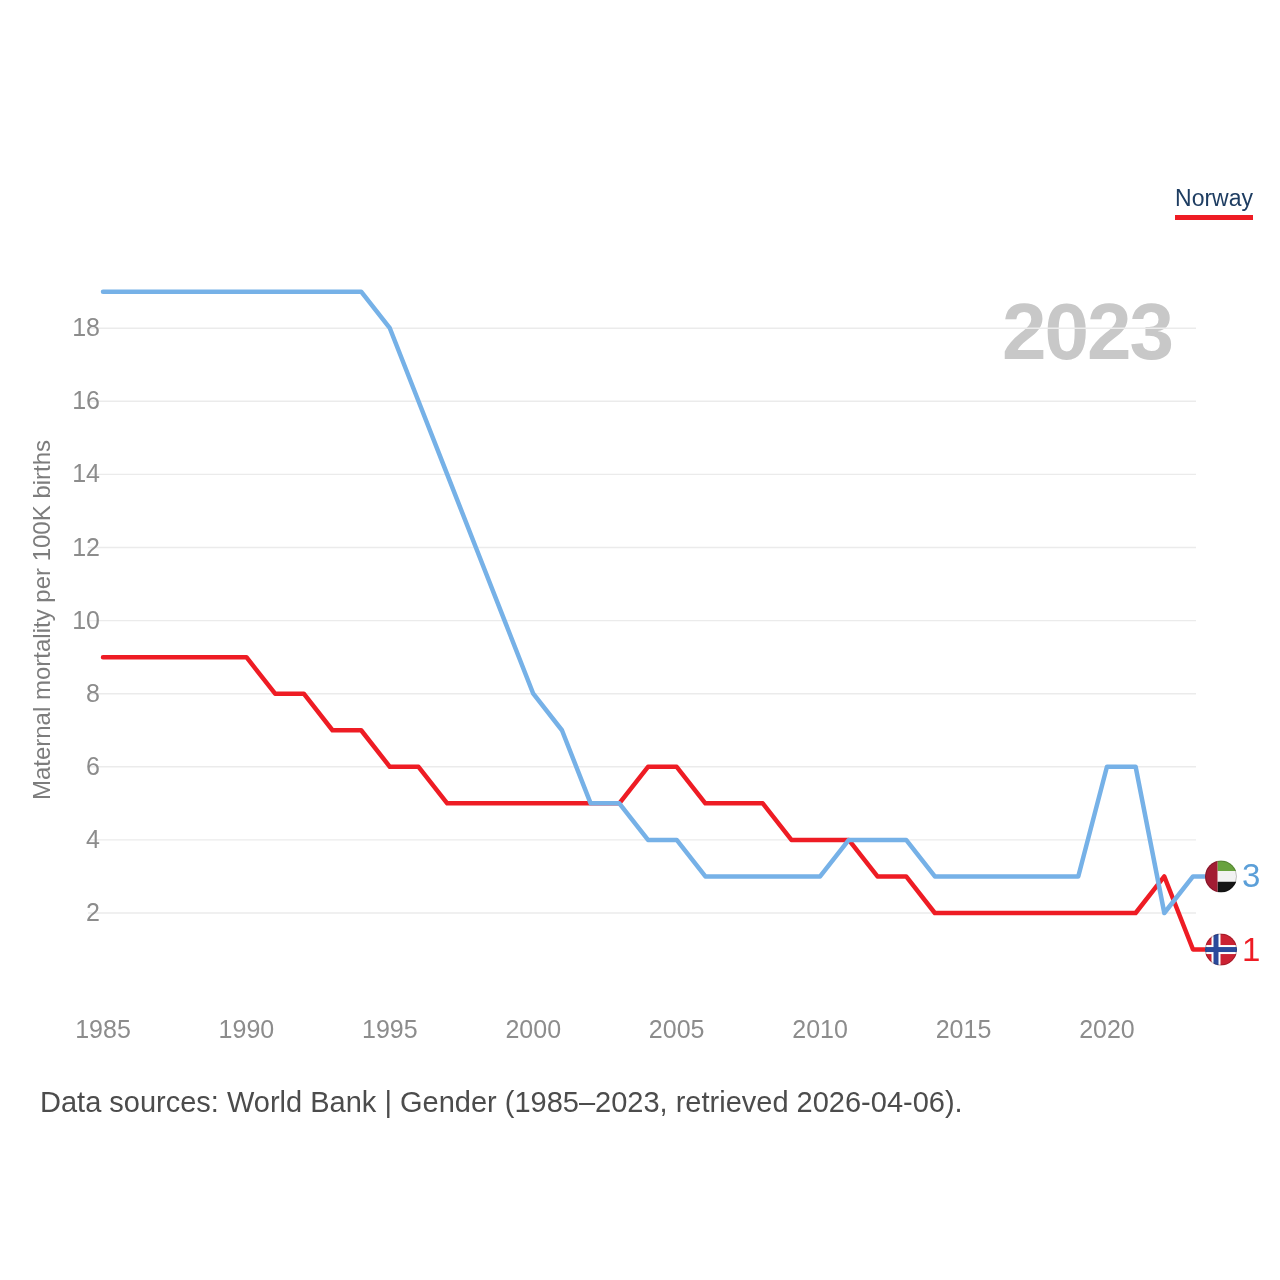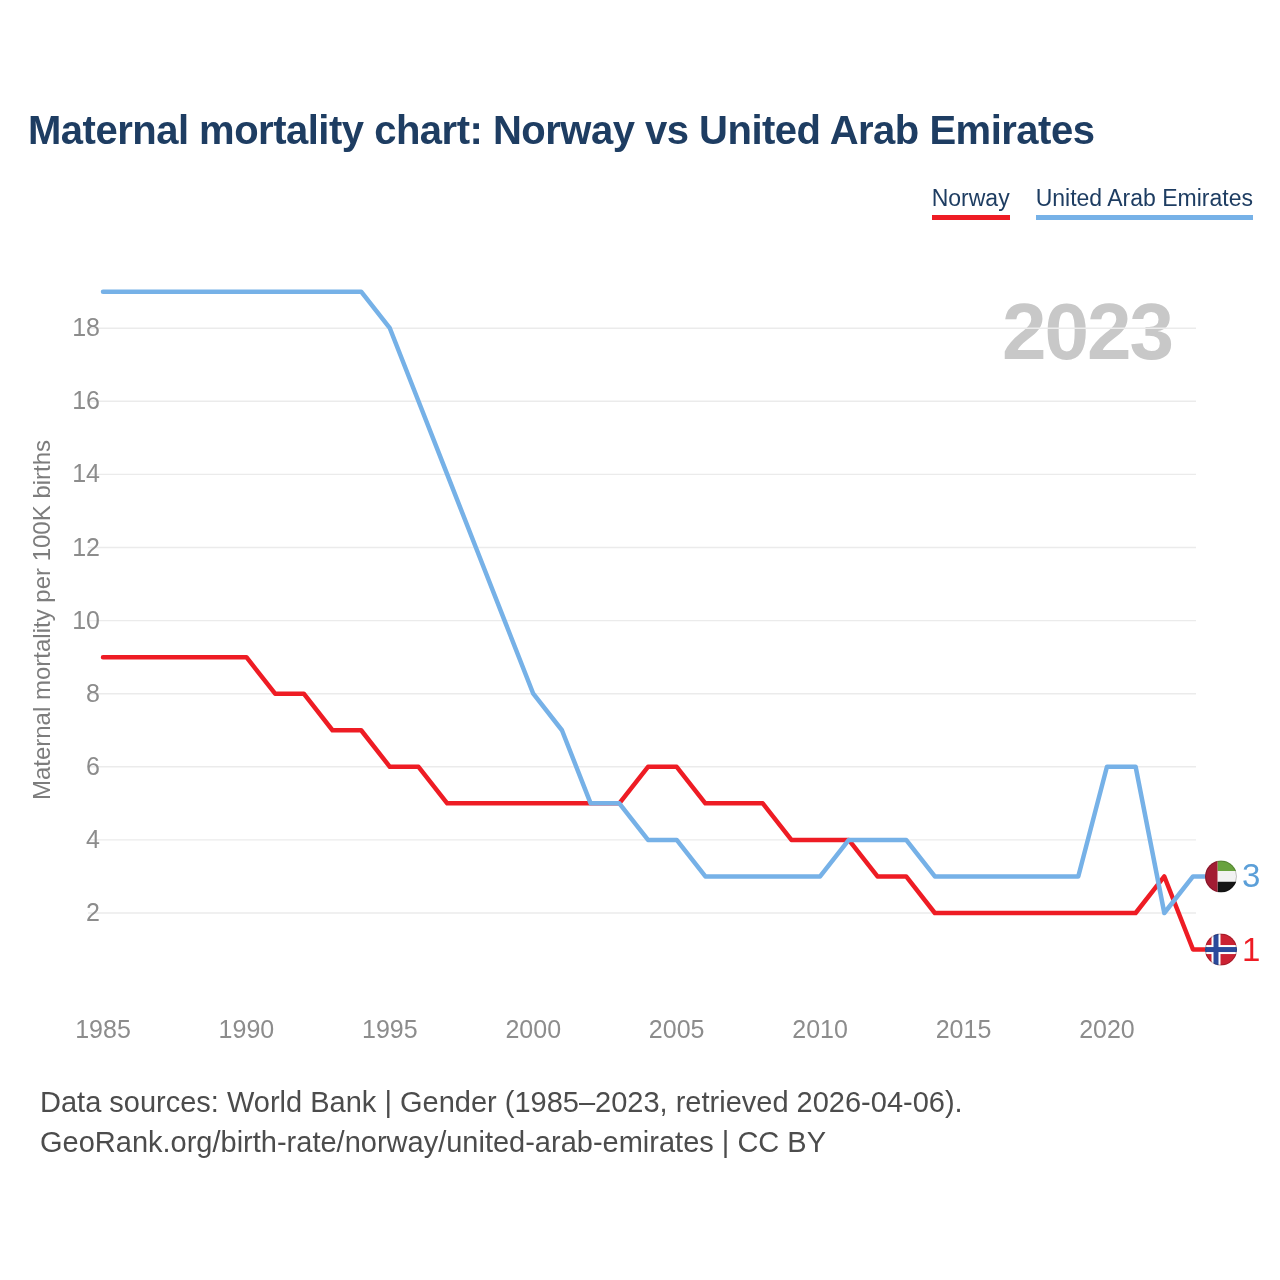--- a/index.html
+++ b/index.html
@@ -18,30 +18,25 @@
   .ytick{font-size:25px;fill:#8c8c8c;text-anchor:end;font-family:"Liberation Sans",sans-serif;}
   .xtick{font-size:25px;fill:#8c8c8c;text-anchor:middle;font-family:"Liberation Sans",sans-serif;}
   .ylabel{font-size:24px;fill:#7d7d7d;text-anchor:middle;font-family:"Liberation Sans",sans-serif;}
   .endlabel{font-size:33px;text-anchor:start;font-family:"Liberation Sans",sans-serif;}
   .footer{position:absolute;left:40px;top:1082px;font-size:29px;color:#4c4c4c;line-height:40px;}
 </style>
 </head>
 <body>
 
 <div class="page">
-  <h1 class="title">Maternal mortality chart: Norway vs United Arab Emirates</h1>
 
   <div class="legend">
     <span class="legend-item">
       <span class="legend-label">Norway</span>
       <span class="legend-underline" id="ul-0" style="background: rgb(238, 28, 36);"></span>
-    </span>
-    <span class="legend-item">
-      <span class="legend-label">United Arab Emirates</span>
-      <span class="legend-underline" id="ul-1" style="background: rgb(118, 177, 231);"></span>
     </span>
   </div>
 
   <div class="watermark">2023</div>
 
   <svg id="chart-svg" width="1280" height="1280">
       <defs>
         <clipPath id="clip-norway">
           <circle cx="1221" cy="949.55" r="16"></circle>
         </clipPath>
@@ -92,15 +87,14 @@
         <rect x="1217.5" y="871.1500000000001" width="19.5" height="10.6" fill="#f2f2f2"></rect>
         <rect x="1217.5" y="881.75" width="19.5" height="10.7" fill="#151515"></rect>
         <rect x="1205" y="860.45" width="12.5" height="32" fill="#a21c33"></rect>
       </g>
       <circle cx="1221" cy="876.45" r="15.5" fill="none" stroke="rgba(0,0,0,0.2)" stroke-width="1"></circle>
       <text x="1242" y="887.45" class="endlabel" fill="#5b9fd8">3</text>
     </svg>
 
   <div class="footer">
     <div>Data sources: World Bank | Gender (1985–2023, retrieved 2026-04-06).</div>
-    <div>GeoRank.org/birth-rate/norway/united-arab-emirates | CC BY</div>
   </div>
 </div>
 
 </body></html>

